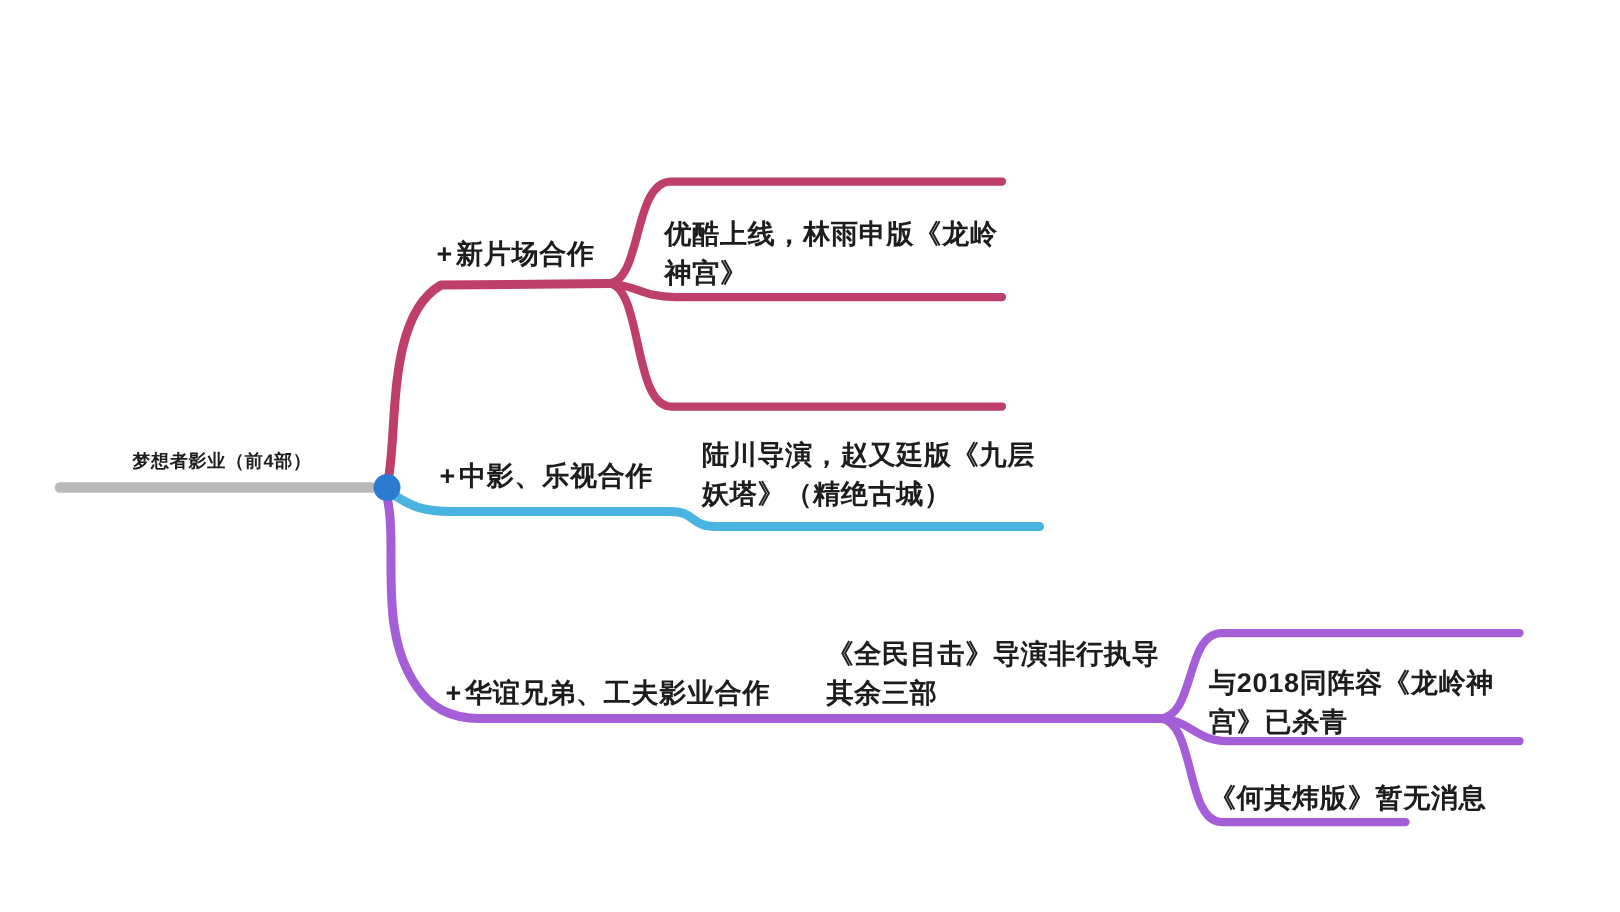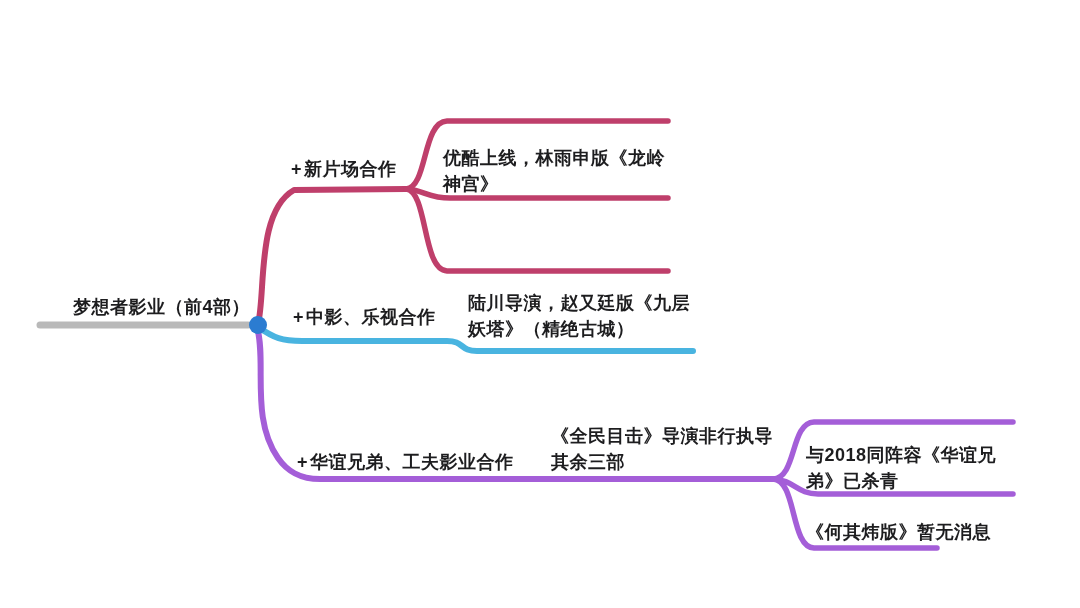--- a/index.html
+++ b/index.html
@@ -15,22 +15,22 @@
   .wires path{fill:none;stroke-linecap:round;stroke-linejoin:round;}
   .node{
     position:absolute;
     font-size:18px;
     line-height:26px;
     font-weight:600;
     letter-spacing:.5px;
     word-break:normal;
   }
   .root{
-    text-align:right;
-    font-size:18px;
+    text-align:center;
+    font-size:12px;
   }
   .branch-label{white-space:nowrap;}
   .plus{margin-right:2px;}
 </style>
 </head>
 <body>
 
 <div class="canvas">
 
   <svg class="wires" width="1080" height="608" viewBox="0 0 1080 608">
@@ -51,30 +51,30 @@
 
     <circle cx="258" cy="325" r="9" fill="#2b7cd1"></circle>
   </svg>
 
   <div class="node root" style="left:46px;top:294px;width:204px;">梦想者影业（前4部）</div>
 
   <div class="node branch-label" style="left:291px;top:156px;">
     <span class="plus">+</span><span>新片场合作</span>
   </div>
 
-  <div class="node" style="left:443px;top:145px;width:225px;">优酷上线，林雨申版《龙岭神宫》</div>
+  <div class="node" style="left:443px;top:145px;width:225px;font-family:Liberation Mono, monospace;">优酷上线，林雨申版《龙岭神宫》</div>
 
   <div class="node branch-label" style="left:293px;top:304px;">
     <span class="plus">+</span><span>中影、乐视合作</span>
   </div>
 
   <div class="node" style="left:468px;top:290px;width:225px;">陆川导演，赵又廷版《九层妖塔》（精绝古城）</div>
 
   <div class="node branch-label" style="left:297px;top:449px;">
     <span class="plus">+</span><span>华谊兄弟、工夫影业合作</span>
   </div>
 
   <div class="node" style="left:551px;top:423px;width:225px;">《全民目击》导演非行执导其余三部</div>
 
-  <div class="node" style="left:806px;top:442px;width:200px;">与2018同阵容《华谊兄弟》已杀青</div>
+  <div class="node" style="left:806px;top:442px;width:200px;">与2018同阵容《龙岭神宫》已杀青</div>
   <div class="node" style="left:806px;top:519px;width:235px;">《何其炜版》暂无消息</div>
 
 </div>
 
 </body></html>

